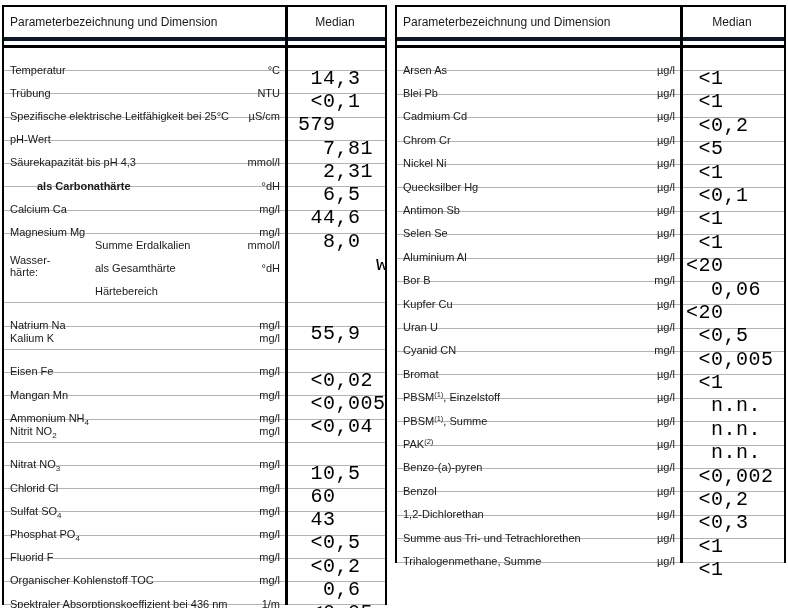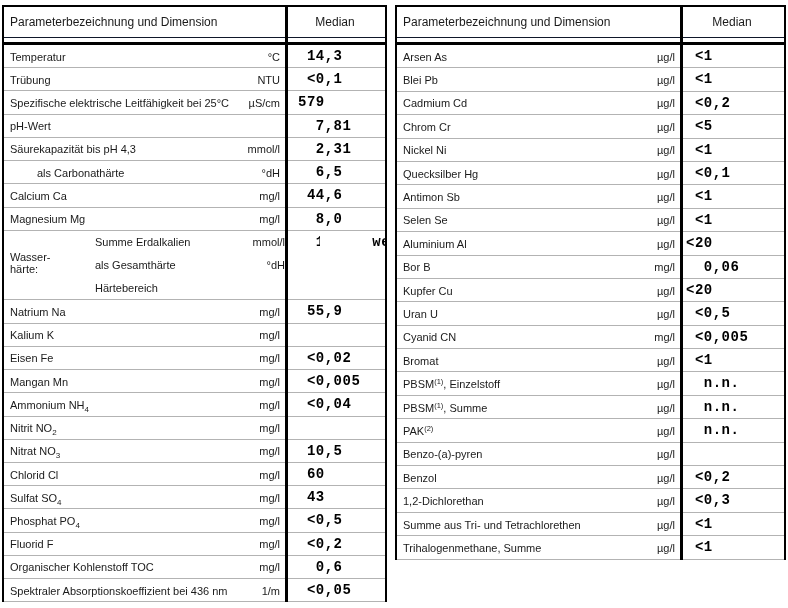--- a/index.html
+++ b/index.html
@@ -2,43 +2,43 @@
 <html><head>
 <meta charset="utf-8">
 <style>
   html,body{margin:0;padding:0;background:#ffffff;}
   .page{position:relative;width:788px;height:608px;background:#fff;overflow:hidden;
         font-family:"Liberation Sans",sans-serif;color:#111;}
   .wtable{position:absolute;top:5px;border:2px solid #000;border-bottom:none;box-sizing:border-box;background:#fff;}
   .t-left {left:2px;  width:385px; --vw:100px; --rh:23.23px; --vp:13px; --dv:281px;}
   .t-right{left:395px; width:391px; --vw:104px; --rh:23.4px;  --vp:6px;  --dv:283px;}
   .vdiv{position:absolute;top:0;bottom:0;left:var(--dv);width:3px;background:#000;z-index:2;}
-  .thead{display:grid;grid-template-columns:1fr var(--vw);height:30px;border-bottom:1px solid #0f172a;}
+  .thead{display:grid;grid-template-columns:1fr var(--vw);height:30px;border-bottom:4px solid #0f172a;}
   .th-param{display:flex;align-items:center;padding-left:6px;font-size:12px;color:#1a1a1a;}
   .th-median{display:flex;align-items:center;justify-content:center;font-size:12px;color:#1a1a1a;}
   .hgap{height:4px;border-bottom:3px solid #000;}
   .row{display:grid;grid-template-columns:1fr var(--vw);height:var(--rh);
        border-bottom:1px solid #b3b3b3;box-sizing:border-box;}
   .group-row{height:calc(var(--rh)*3);}
   .pcell{display:flex;justify-content:space-between;align-items:center;
          padding:0 5px 0 6px;overflow:hidden;}
-  .pcell.indent .plabel{padding-left:27px;}
+  .pcell.indent .plabel{padding-left:27px;font-weight:bold;}
   .plabel{font-size:11px;white-space:nowrap;color:#1a1a1a;}
   .plabel sub{font-size:8px;vertical-align:-3px;line-height:0;}
   .plabel sup{font-size:7.5px;vertical-align:4px;line-height:0;}
   .unit{font-size:11px;color:#1a1a1a;white-space:nowrap;padding-left:6px;}
   .gcell{padding:0;display:flex;align-items:stretch;}
   .glabel{width:91px;box-sizing:border-box;padding-left:6px;display:flex;flex-direction:column;
           justify-content:center;font-size:11px;color:#1a1a1a;transform:translateY(-2px);}
   .subcol{flex:1;display:flex;flex-direction:column;}
-  .subrow{display:flex;justify-content:space-between;align-items:center;height:var(--rh);}
+  .subrow{display:flex;justify-content:space-between;align-items:center;height:var(--rh);padding-right:5px;}
   .vcell{position:relative;}
-  .val{font-family:"Liberation Mono",monospace;font-weight:700;font-size:14px;letter-spacing:.5px;
+  .val{font-family:"Liberation Mono",monospace;font-weight:400;font-size:20px;letter-spacing:.5px;
        color:#000;white-space:pre;padding-left:var(--vp);line-height:calc(var(--rh) - 1px);
-       height:var(--rh);box-sizing:border-box;overflow:hidden;}
+       height:var(--rh);box-sizing:border-box;overflow:hidden;margin-top:20px;}
   .vstack{display:flex;flex-direction:row;}
 </style>
 </head>
 <body>
 
 <div class="page">
 
   <section class="wtable t-left">
     <div class="vdiv"></div>
     <div class="thead">
@@ -347,20 +347,21 @@
             <div class="plabel"><span>PAK</span><sup>(2)</sup></div>
             <div class="unit">µg/l</div>
           </div>
           <div class="vcell val">  n.n.</div>
         </div>
         <div class="row">
           <div class="pcell">
             <div class="plabel"><span>Benzo-(a)-pyren</span></div>
             <div class="unit">µg/l</div>
           </div>
+          <div class="vcell val"> &lt;0,002</div>
         </div>
         <div class="row">
           <div class="pcell">
             <div class="plabel"><span>Benzol</span></div>
             <div class="unit">µg/l</div>
           </div>
           <div class="vcell val"> &lt;0,2</div>
         </div>
         <div class="row">
           <div class="pcell">

